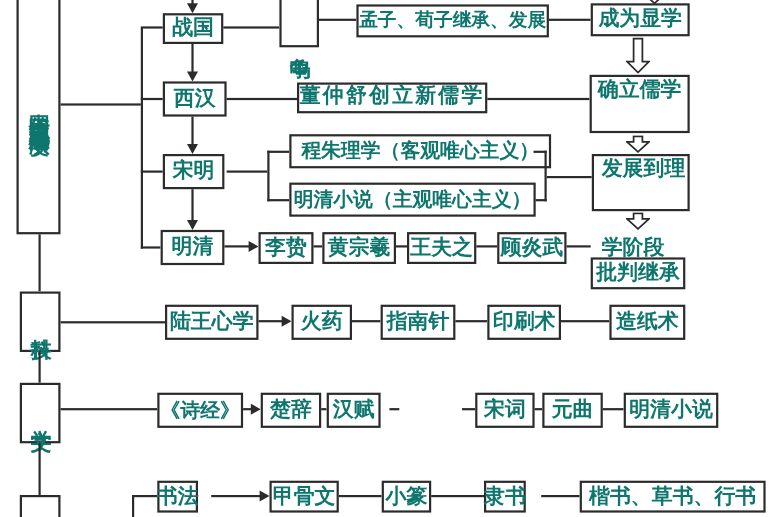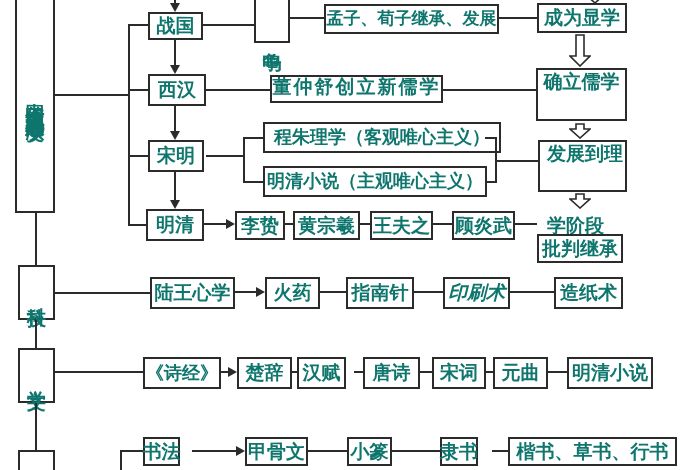--- a/index.html
+++ b/index.html
@@ -121,46 +121,45 @@
   <div class="bx bxv" style="left:18px;top:450px;width:37px;height:46px;align-items:center;justify-content:flex-start;padding-top:2px;">艺</div>
 
   <div class="ln" style="left:55px;top:292px;width:95px;height:2px;"></div>
   <div class="bx" style="left:150px;top:277px;width:85px;height:32px;">陆王心学</div>
   <div class="ln" style="left:235px;top:291px;width:22px;height:2px;"></div>
   <div class="ar" style="left:256px;top:287px;"></div>
   <div class="bx" style="left:265px;top:277px;width:55px;height:32px;">火药</div>
   <div class="ln" style="left:320px;top:291px;width:26px;height:2px;"></div>
   <div class="bx" style="left:346px;top:277px;width:68px;height:32px;">指南针</div>
   <div class="ln" style="left:414px;top:291px;width:29px;height:2px;"></div>
-  <div class="bx" style="left:443px;top:277px;width:67px;height:32px;font-style:italic;">印刷术</div>
+  <div class="bx" style="left:443px;top:277px;width:67px;height:32px;">印刷术</div>
   <div class="ln" style="left:510px;top:291px;width:44px;height:2px;"></div>
   <div class="bx" style="left:554px;top:277px;width:69px;height:32px;">造纸术</div>
 
   <div class="ln" style="left:55px;top:371px;width:88px;height:2px;"></div>
   <div class="bx sm18" style="left:143px;top:357px;width:78px;height:32px;">《诗经》</div>
   <div class="ln" style="left:221px;top:371px;width:8px;height:2px;"></div>
   <div class="ar" style="left:228px;top:367px;"></div>
   <div class="bx" style="left:237px;top:357px;width:55px;height:32px;">楚辞</div>
   <div class="ln" style="left:292px;top:371px;width:5px;height:2px;"></div>
   <div class="bx" style="left:297px;top:357px;width:49px;height:32px;">汉赋</div>
   <div class="ln" style="left:354px;top:371px;width:9px;height:2px;"></div>
-  <div class="bx" style="left:363px;top:357px;width:57px;height:32px;">唐诗</div>
   <div class="ln" style="left:420px;top:371px;width:12px;height:2px;"></div>
   <div class="bx" style="left:432px;top:357px;width:54px;height:32px;">宋词</div>
   <div class="ln" style="left:486px;top:371px;width:7px;height:2px;"></div>
   <div class="bx" style="left:493px;top:357px;width:55px;height:32px;">元曲</div>
   <div class="ln" style="left:548px;top:371px;width:19px;height:2px;"></div>
   <div class="bx" style="left:567px;top:357px;width:86px;height:32px;">明清小说</div>
 
   <div class="ln" style="left:120px;top:450px;width:2px;height:20px;"></div>
   <div class="ln" style="left:120px;top:450px;width:23px;height:2px;"></div>
   <div class="bx" style="left:143px;top:437px;width:37px;height:29px;">书法</div>
   <div class="ln" style="left:192px;top:450px;width:45px;height:2px;"></div>
   <div class="ar" style="left:236px;top:446px;"></div>
   <div class="bx" style="left:245px;top:437px;width:63px;height:29px;">甲骨文</div>
   <div class="ln" style="left:308px;top:450px;width:39px;height:2px;"></div>
   <div class="bx" style="left:347px;top:437px;width:45px;height:29px;">小篆</div>
   <div class="ln" style="left:392px;top:450px;width:48px;height:2px;"></div>
   <div class="bx" style="left:440px;top:437px;width:38px;height:29px;">隶书</div>
   <div class="ln" style="left:492px;top:450px;width:35px;height:2px;"></div>
-  <div class="bx" style="left:508px;top:437px;width:169px;height:29px;">楷书、草书、行书</div>
+  <div class="bx" style="left:527px;top:437px;width:169px;height:29px;">楷书、草书、行书</div>
 
 </div>
 
 </body></html>

